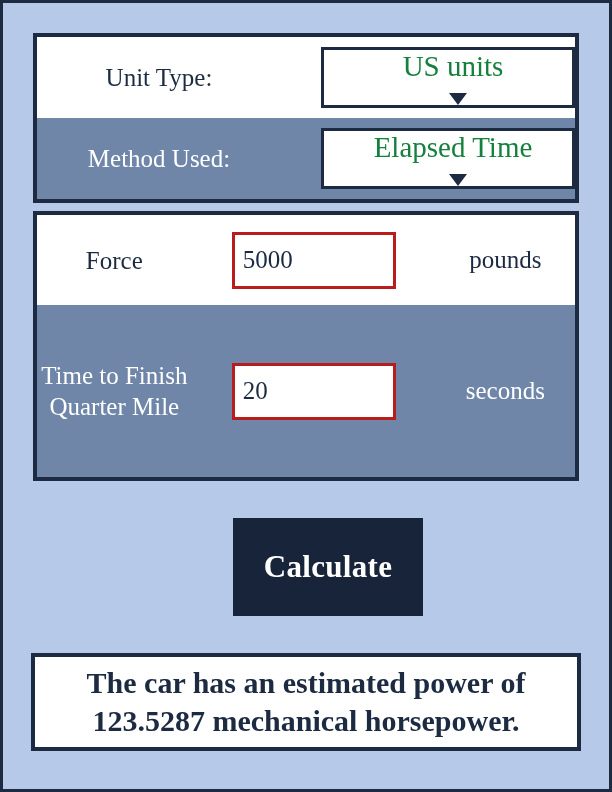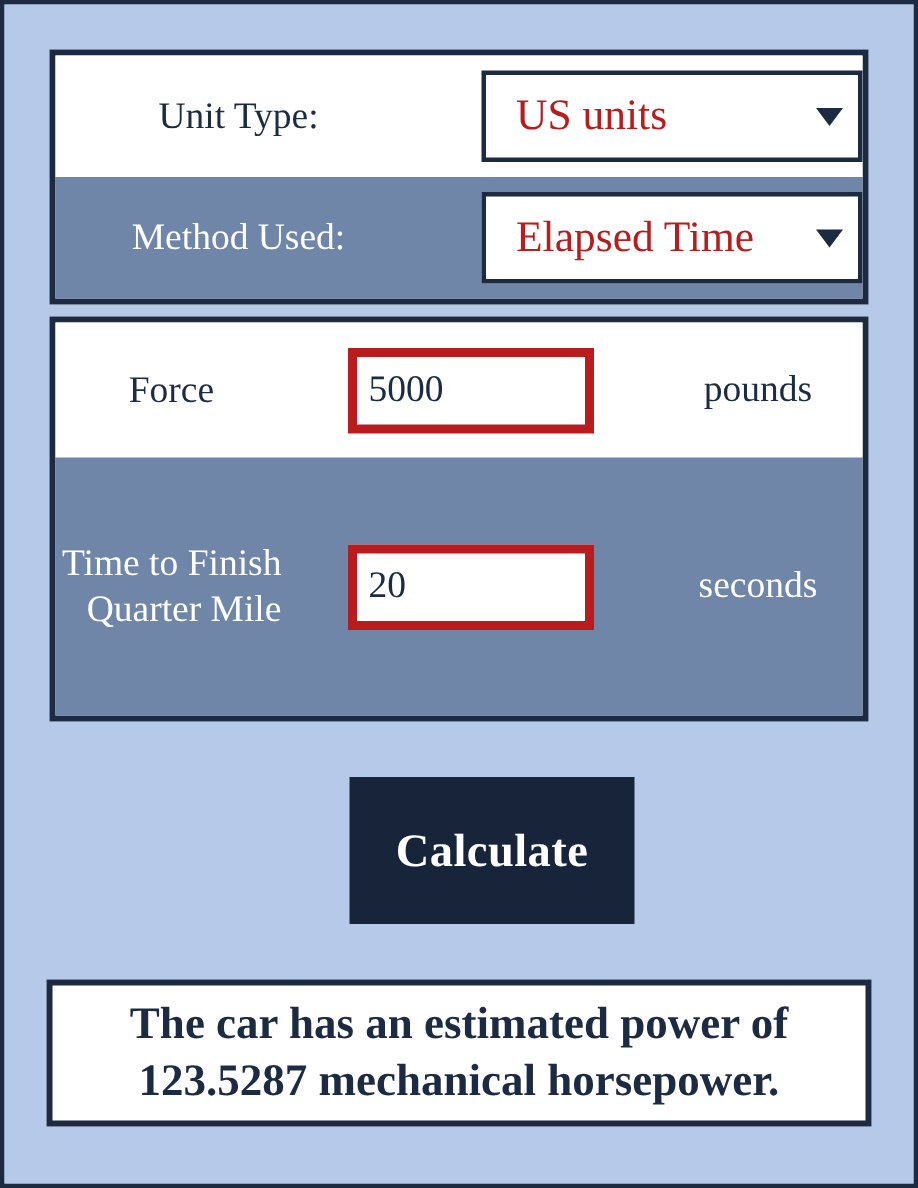--- a/index.html
+++ b/index.html
@@ -48,62 +48,62 @@
     color: #1c2b42;
     font-size: 25px;
     line-height: 1.24;
     box-sizing: border-box;
     padding: 0 4px;
   }
   .row.shaded .cell-label { color: #ffffff; }
 
   .cell-label.wrap {
     line-height: 1.25;
-    text-align: right;
   }
 
   .cell-field {
     box-sizing: border-box;
     display: flex;
     align-items: center;
   }
 
   .cell-unit {
     text-align: center;
     color: #1c2b42;
     font-size: 25px;
     box-sizing: border-box;
   }
   .row.shaded .cell-unit { color: #ffffff; }
 
   
   .textbox {
     background: #ffffff;
-    border: 6px solid #b91c1c;
+    border: 3px solid #b91c1c;
     box-sizing: border-box;
     color: #1c2b42;
     font-family: "Liberation Serif", "DejaVu Serif", serif;
     font-size: 25px;
     padding: 0 8px;
     outline: none;
     display: flex;
     align-items: center;
   }
 
   .selectbox {
     background: #ffffff;
     border: 3px solid #1c2b42;
     box-sizing: border-box;
-    color: #b91c1c;
+    color: #15803d;
     font-family: "Liberation Serif", "DejaVu Serif", serif;
     font-size: 29px;
     padding: 0 10px 0 20px;
     display: flex;
     align-items: center;
     justify-content: space-between;
+    flex-direction: column;
   }
   .selectbox .sel-text { white-space: nowrap; }
   .caret {
     width: 0; height: 0;
     border-left: 9px solid transparent;
     border-right: 9px solid transparent;
     border-top: 12px solid #1c2b42;
     flex: 0 0 auto;
     margin-left: 10px;
   }

